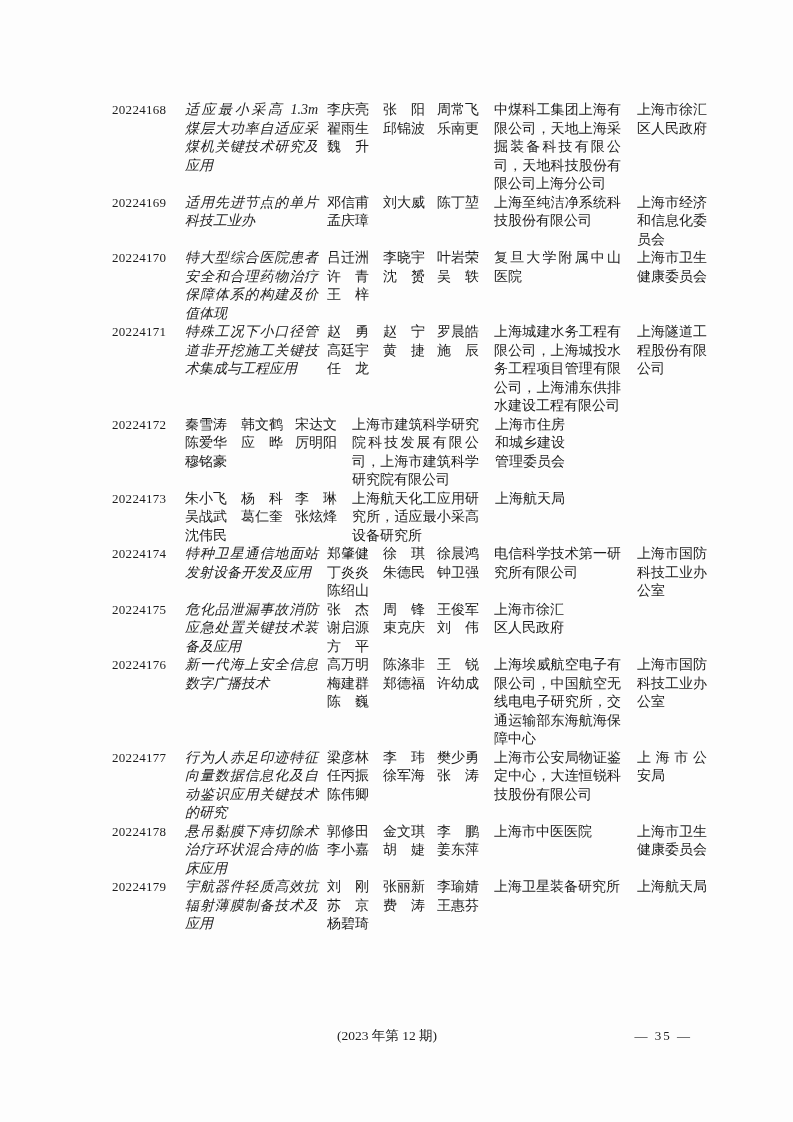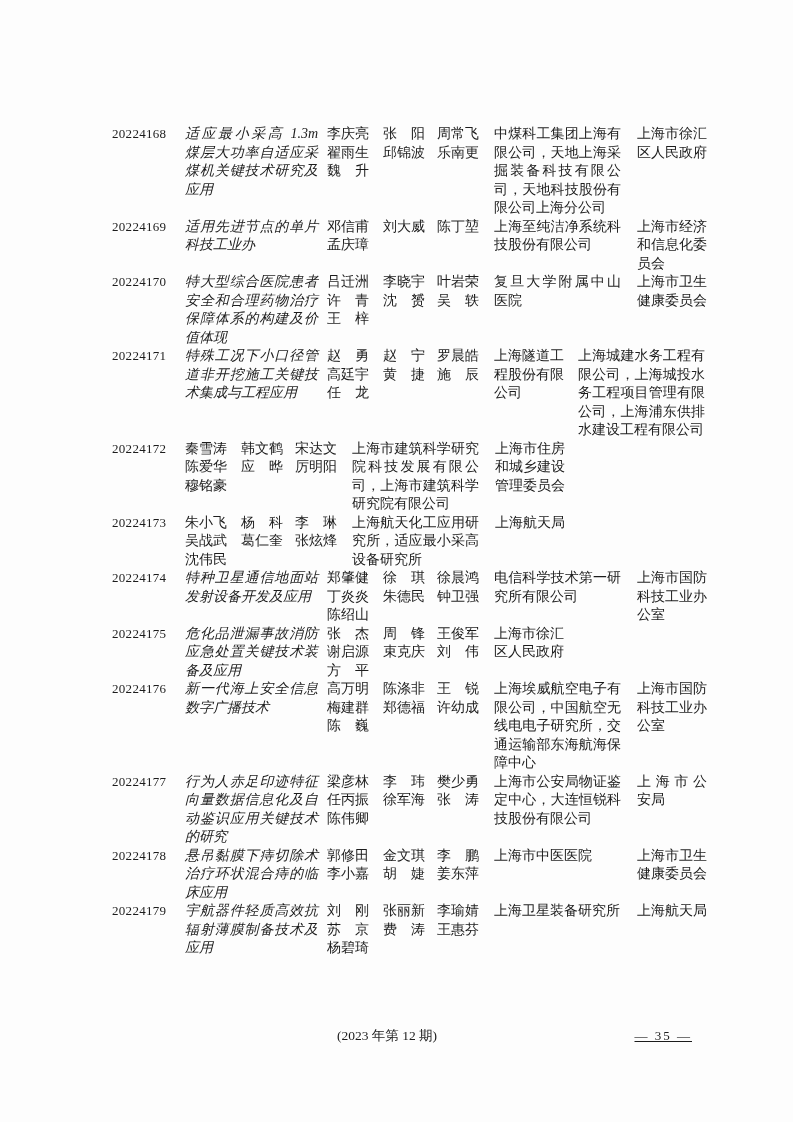--- a/index.html
+++ b/index.html
@@ -14,21 +14,20 @@
     background: #fdfdfd;
     color: #1c1c1c;
     font-family: "Liberation Serif", "DejaVu Serif", serif;
     overflow: hidden;
   }
   .award-table {
     position: absolute;
     left: 112px;
     top: 101px;
     width: 616px;
-    margin-top: 24px;
   }
   .row {
     display: flex;
     align-items: flex-start;
   }
   .cell {
     box-sizing: border-box;
     font-size: 14px;
     line-height: 18.5px;
     flex: 0 0 auto;
@@ -55,21 +54,20 @@
     font-size: 13.5px;
     line-height: 18px;
   }
   .footer-page {
     position: absolute;
     top: 1027px;
     right: 101px;
     font-size: 13px;
     line-height: 18px;
     letter-spacing: 2px;
-    text-decoration: underline;
   }
 </style>
 </head>
 <body>
 
 <div class="page">
   <div class="award-table" id="award-table">
   <div class="row">
     <div class="cell c-id">20224168</div>
     <div class="cell c-title">
@@ -175,32 +173,32 @@
           <div class="line jl">任 龙</div>
         </div>
     <div class="cell c-n2">
           <div class="line jl">赵 宁</div>
           <div class="line jl">黄 捷</div>
         </div>
     <div class="cell c-n3">
           <div class="line jl">罗晨皓</div>
           <div class="line jl">施 辰</div>
         </div>
-    <div class="cell c-dept">
-          <div class="line jl">上海隧道工</div>
-          <div class="line jl">程股份有限</div>
-          <div class="line">公司</div>
-        </div>
     <div class="cell c-org">
           <div class="line jl">上海城建水务工程有</div>
           <div class="line jl">限公司，上海城投水</div>
           <div class="line jl">务工程项目管理有限</div>
           <div class="line jl">公司，上海浦东供排</div>
           <div class="line">水建设工程有限公司</div>
         </div>
+    <div class="cell c-dept">
+          <div class="line jl">上海隧道工</div>
+          <div class="line jl">程股份有限</div>
+          <div class="line">公司</div>
+        </div>
   </div>
 
   <div class="row">
     <div class="cell c-id">20224172</div>
     <div class="cell c-n1">
           <div class="line jl">秦雪涛</div>
           <div class="line jl">陈爱华</div>
           <div class="line jl">穆铭豪</div>
         </div>
     <div class="cell c-n2">

